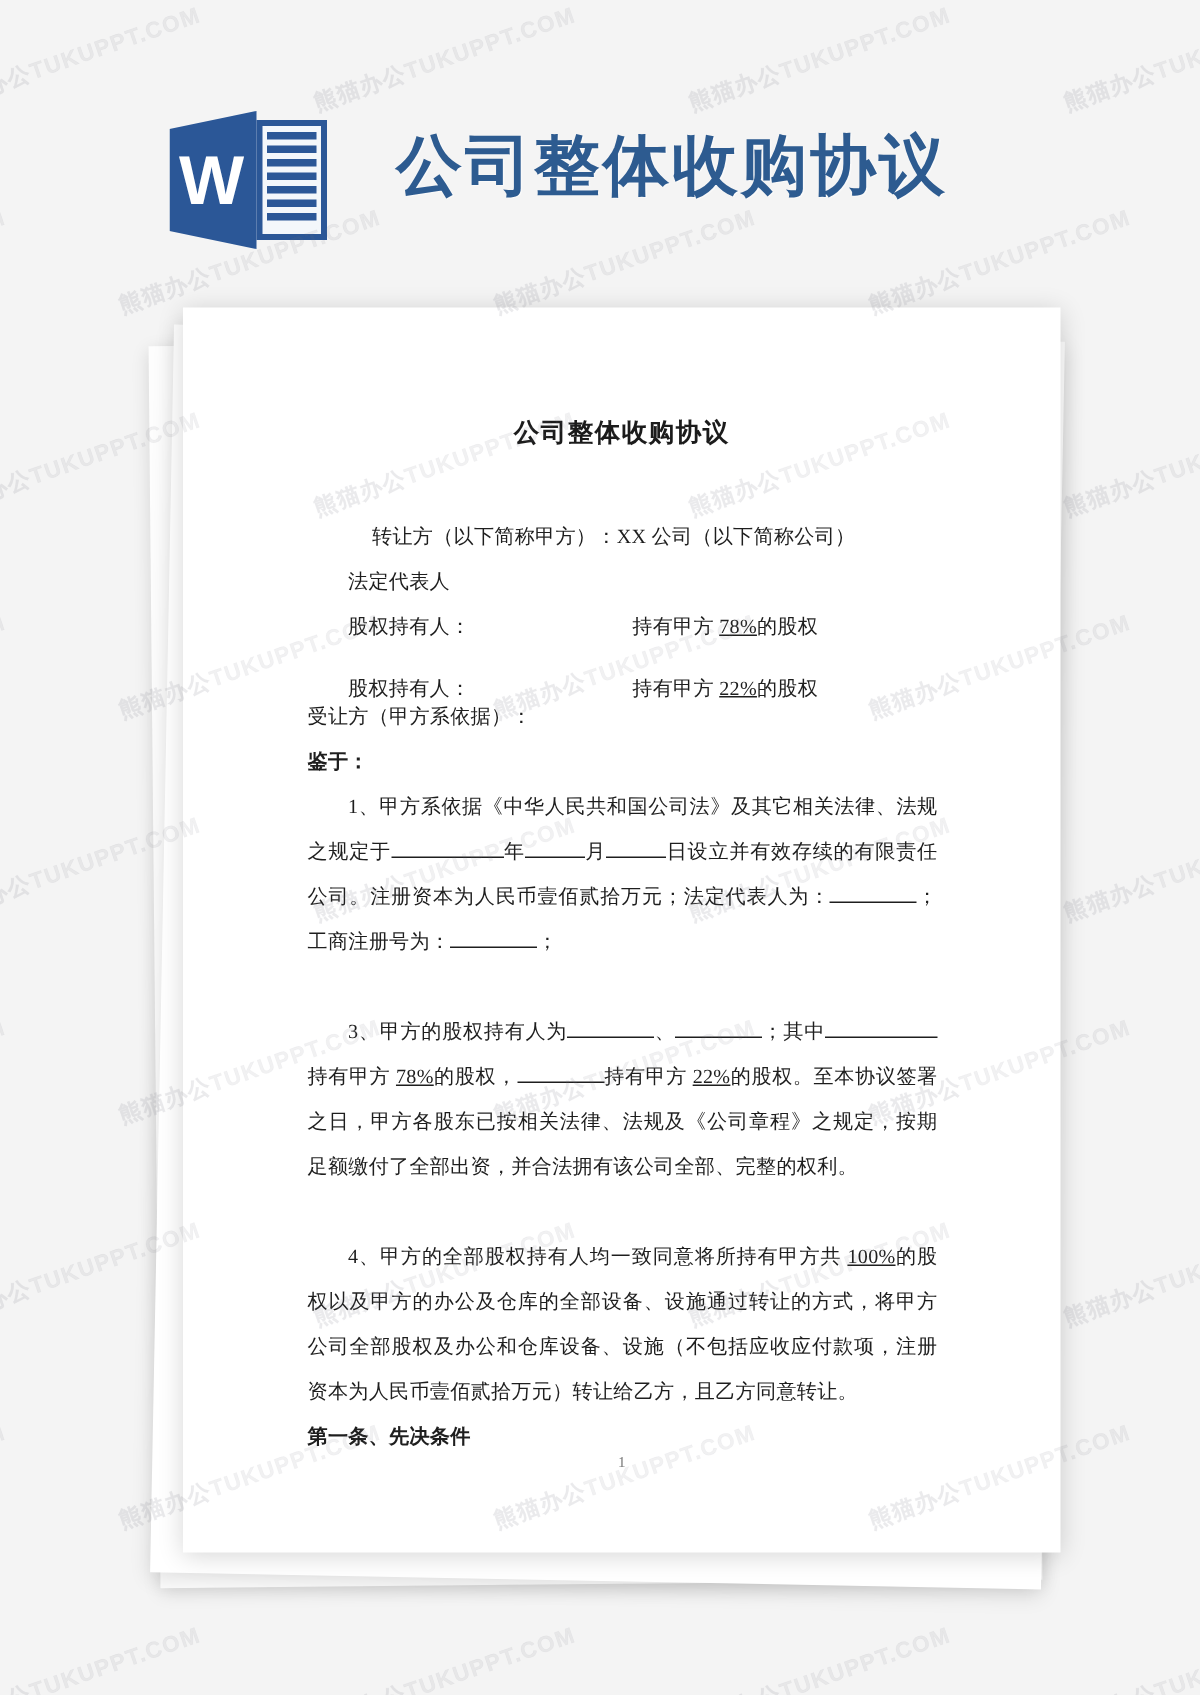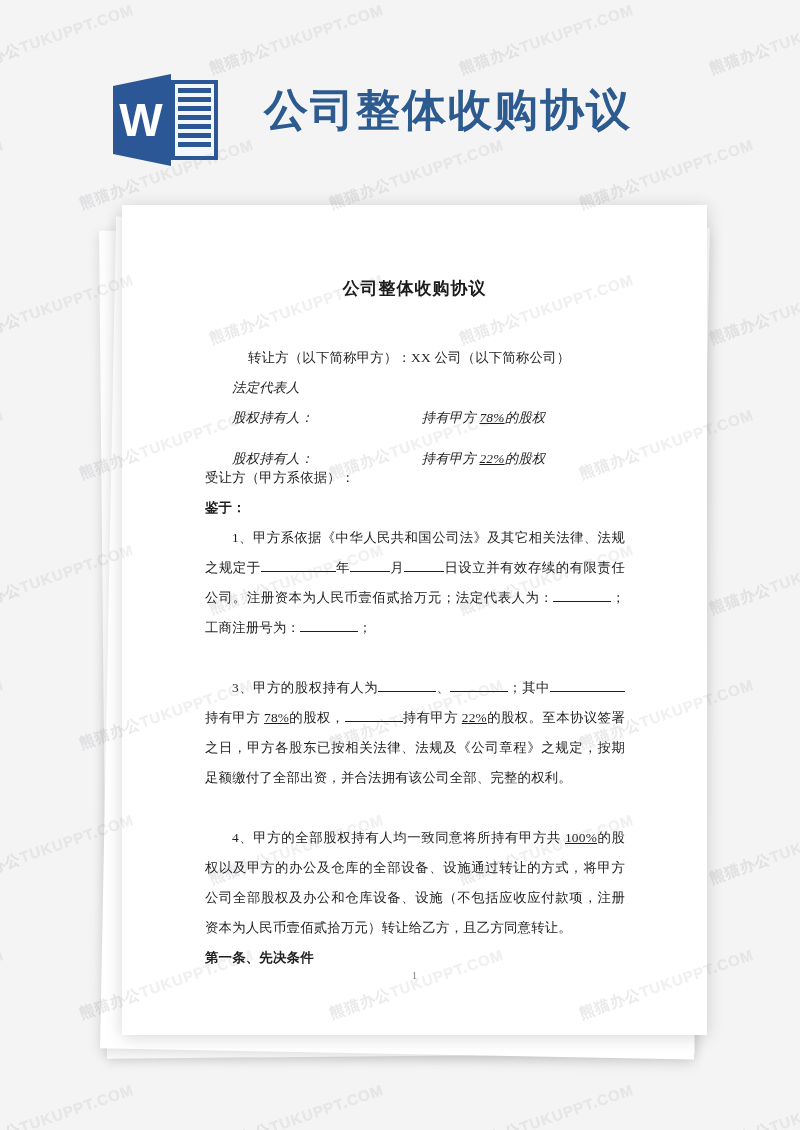--- a/index.html
+++ b/index.html
@@ -145,21 +145,21 @@
     text-align: justify;
   }
   .red-note {
     color: #c8332f;
     font-weight: bold;
     font-size: 11.6px;
     letter-spacing: 0;
   }
   .bold { font-weight: bold; }
   .indent2 { text-indent: 27px; }
-  .ind-1 { padding-left: 27px; font-style: italic; }
+  .ind-1 { padding-left: 27px; }
   .u { text-decoration: underline; }
   .blank-s { display: inline-block; width: 40px; border-bottom: 1px solid #1e1e1e; }
   .blank-m { display: inline-block; width: 58px; border-bottom: 1px solid #1e1e1e; }
   .blank-l { display: inline-block; width: 75px; border-bottom: 1px solid #1e1e1e; }
   .tab-gap { display: inline-block; width: 108px; }
 
   #page-number {
     position: absolute;
     left: 0;
     top: 765px;

